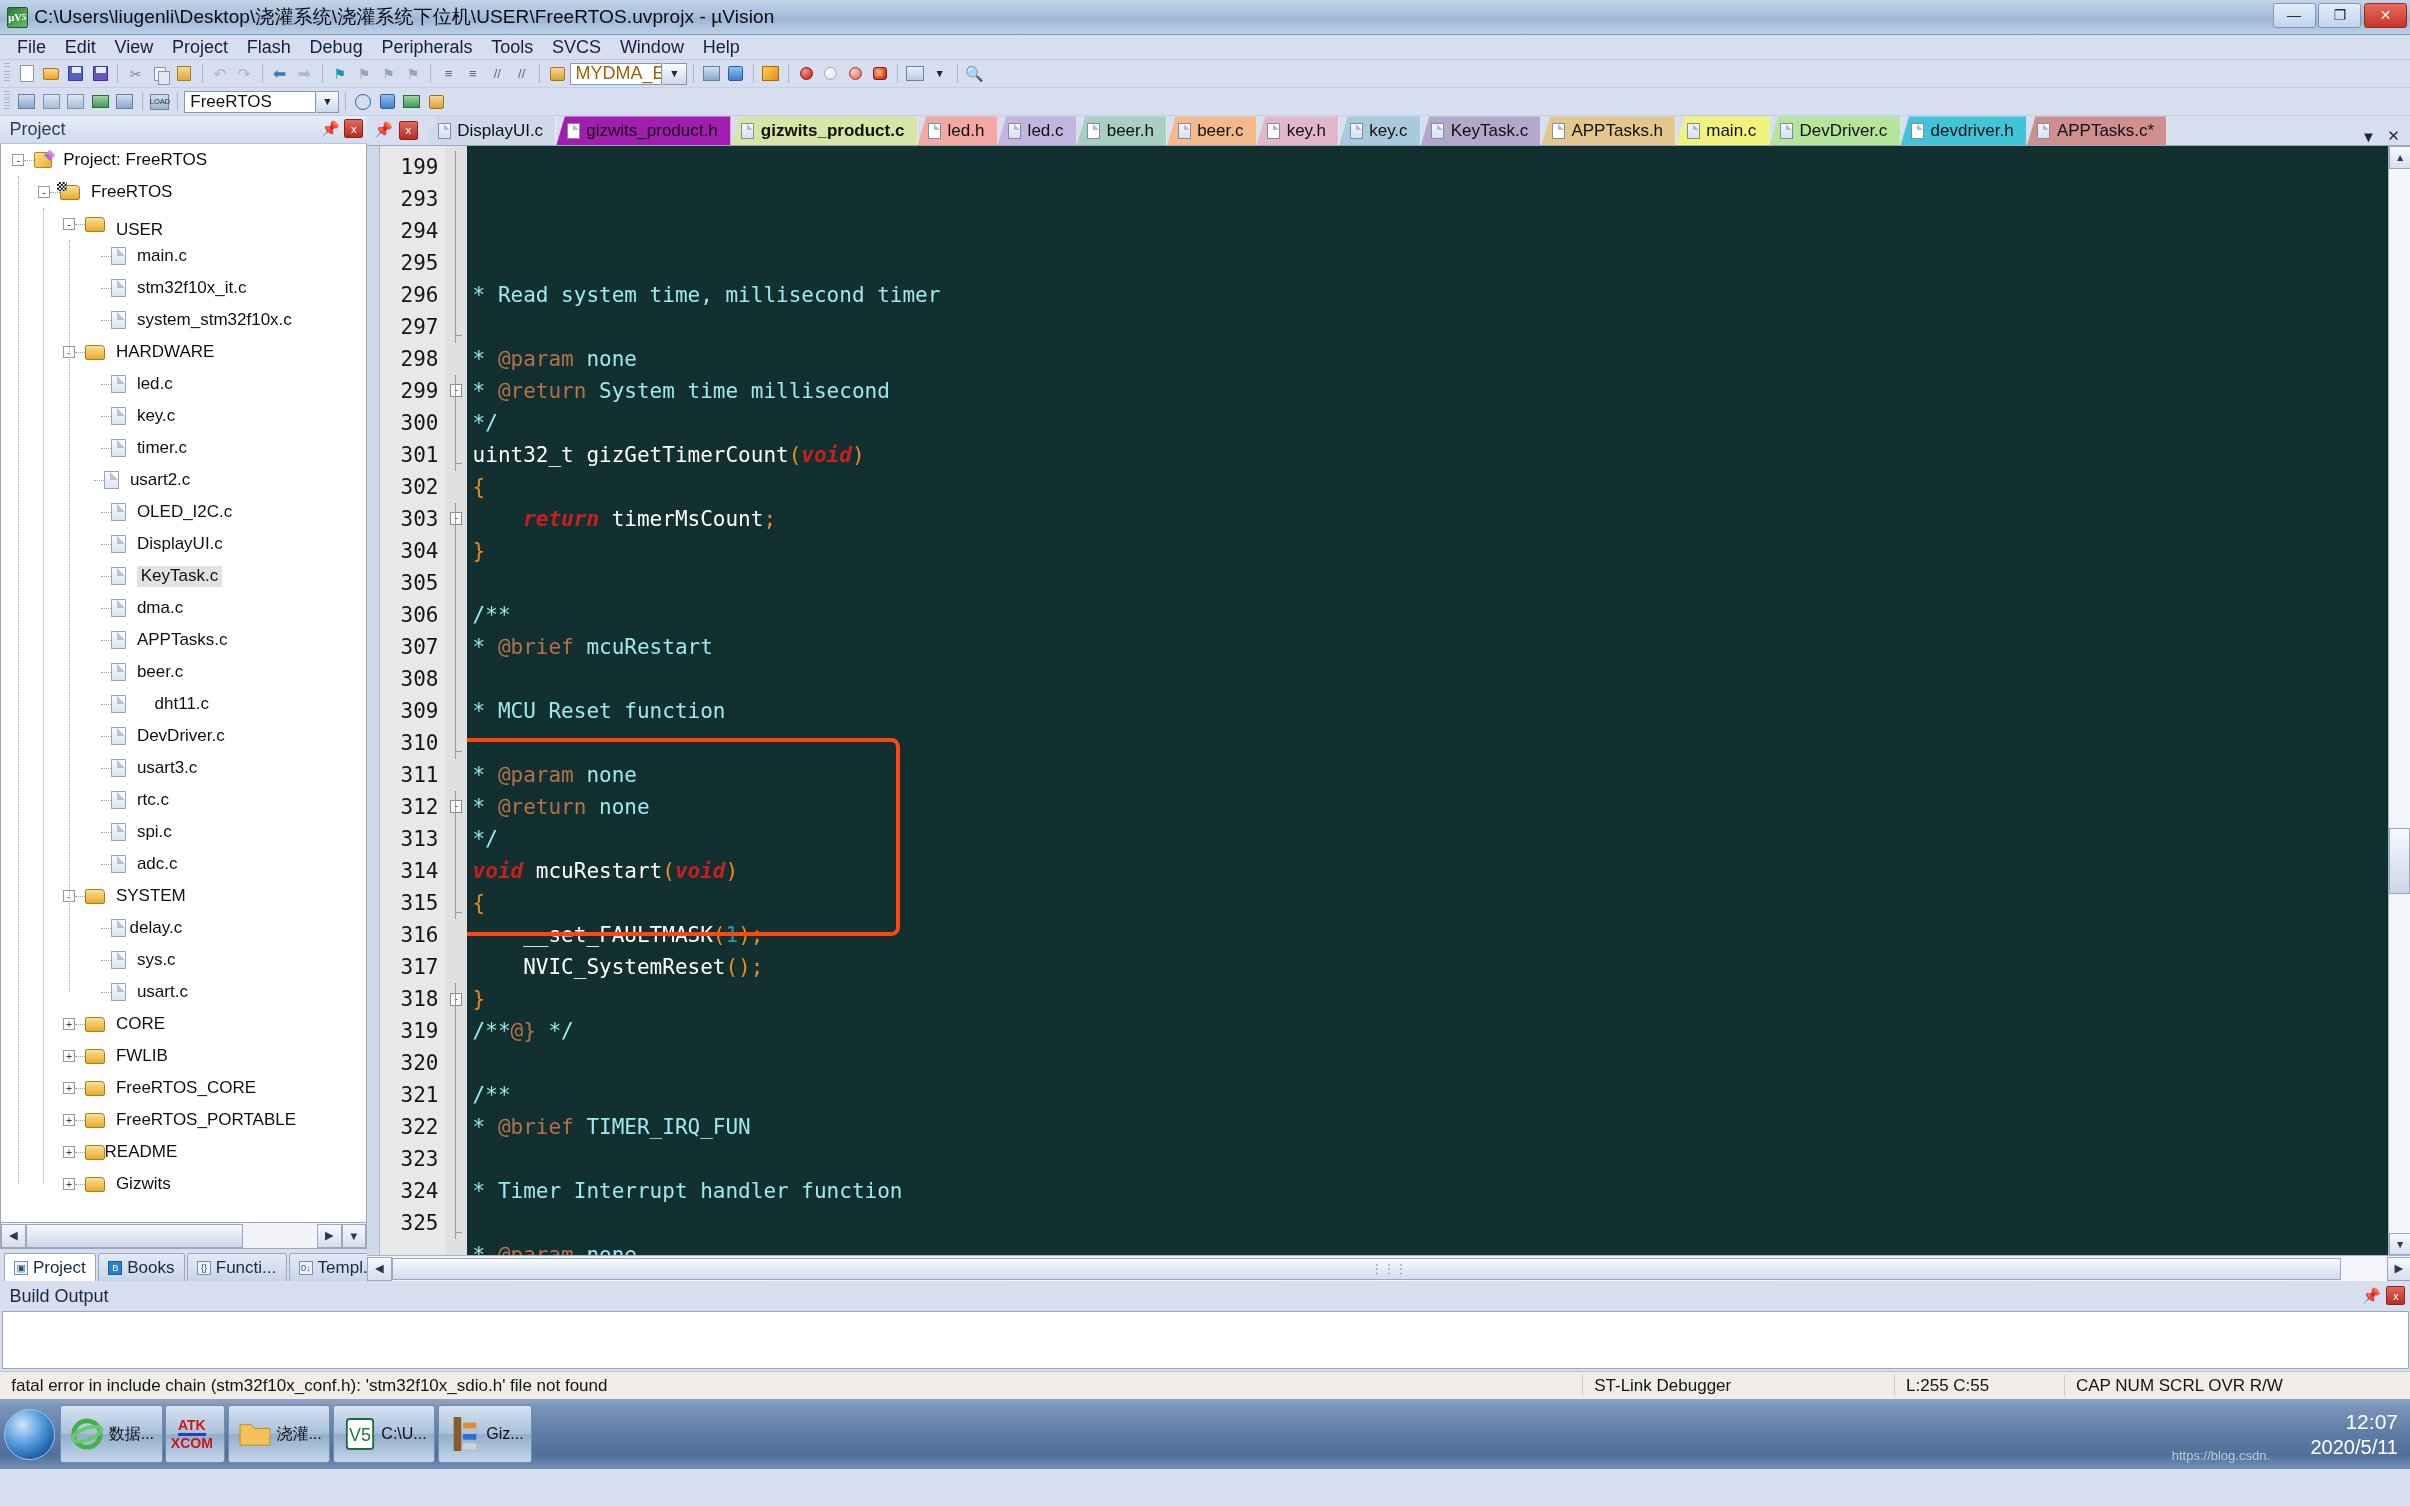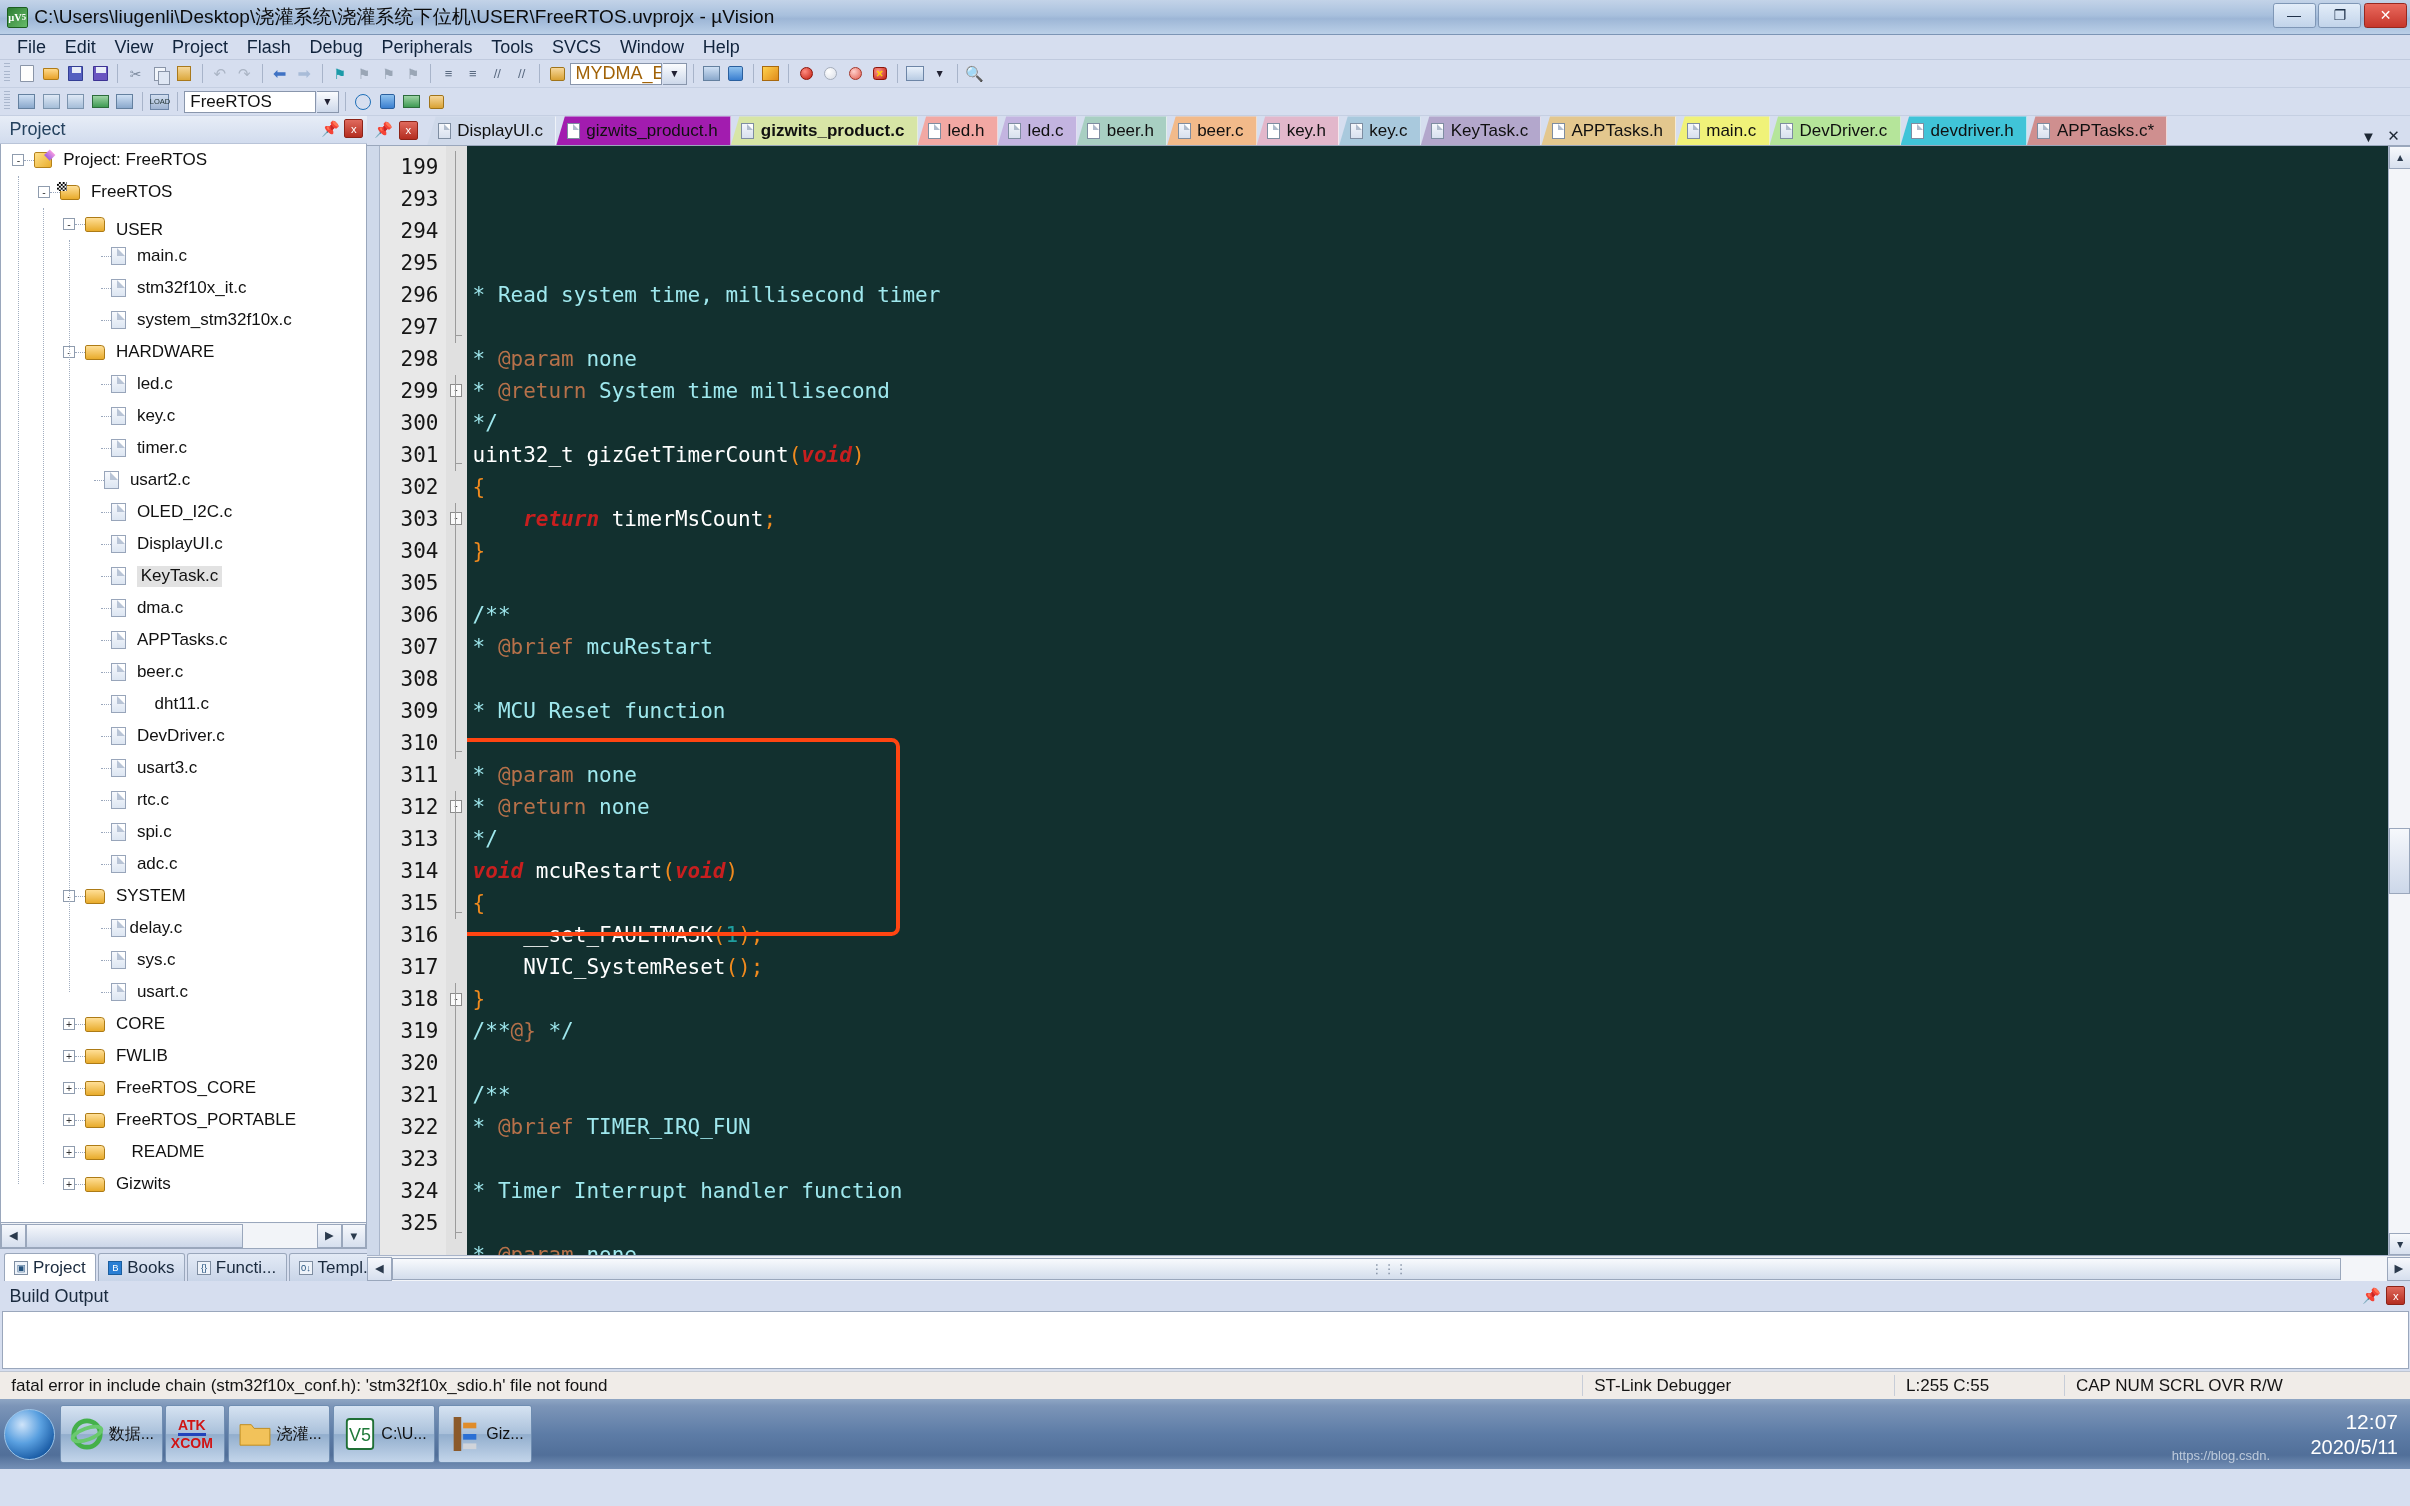--- a/index.html
+++ b/index.html
@@ -642,21 +642,21 @@
         <div class="tnode" style="padding-left: 62px;">
           <div class="expander">+</div>
           <div class="dots" style="width: 9.4px;"></div>
           <span class="ic-fold"></span>
           <span class="lbl" style="margin-left: 11.3px;">FreeRTOS_PORTABLE</span>
         </div>
         <div class="tnode" style="padding-left: 62px;">
           <div class="expander">+</div>
           <div class="dots" style="width: 9.4px;"></div>
           <span class="ic-fold"></span>
-          <span class="lbl" style="margin-left: 27px;">README</span>
+          <span class="lbl" style="margin-left: 0;">README</span>
         </div>
         <div class="tnode" style="padding-left: 62px;">
           <div class="expander">+</div>
           <div class="dots" style="width: 9.4px;"></div>
           <span class="ic-fold"></span>
           <span class="lbl" style="margin-left: 11.3px;">Gizwits</span>
         </div>
         <div class="vline" style="left: 17px; top: 32px; height: 1008px;"></div>
         <div class="vline" style="left: 42px; top: 64px; height: 976px;"></div>
         <div class="vline" style="left: 68px; top: 96px; height: 752px;"></div>

